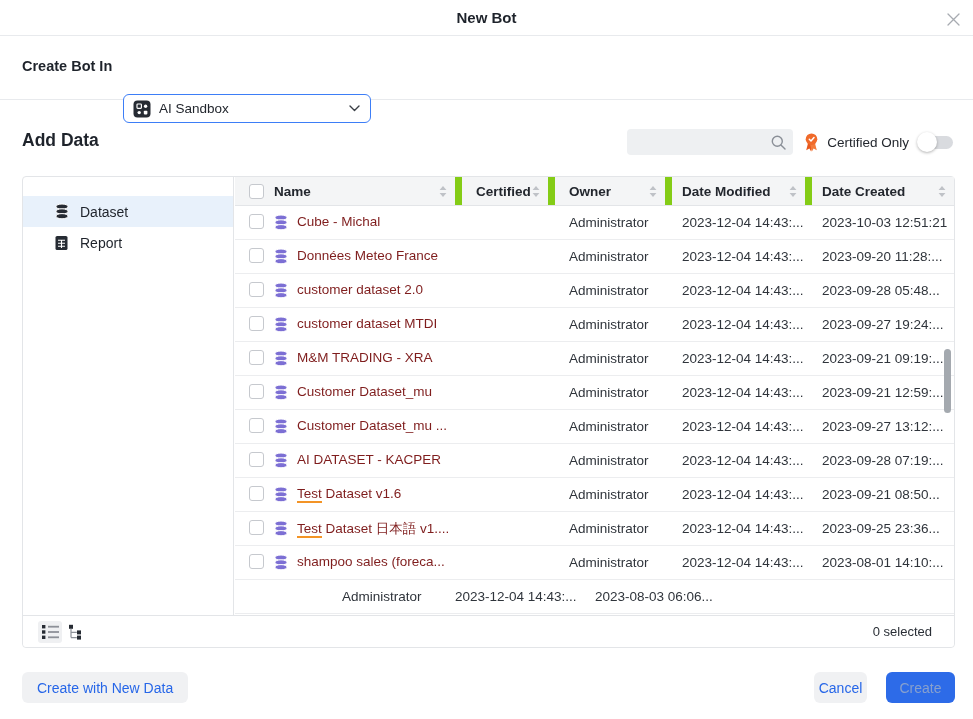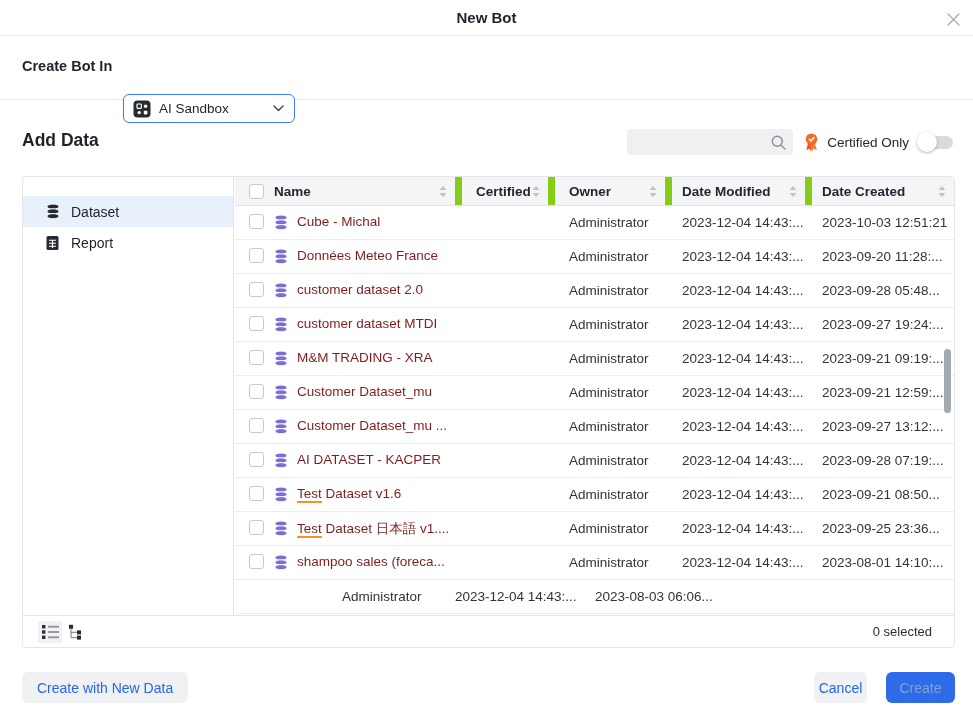--- a/index.html
+++ b/index.html
@@ -12,40 +12,40 @@
   .modal { position:absolute; inset:0; background:#fff;border-radius:29px; }
 
   
   .modal-header { position:absolute; top:0; left:0; right:0; height:36px; border-bottom:1px solid #E8EAED; }
   .modal-title { position:absolute; left:0; right:0; top:0; height:36px; line-height:36px; text-align:center; font-size:15px; font-weight:700; color:#1E232B; }
   .close-btn { position:absolute; right:13px; top:12px; cursor:pointer; }
 
   
   .create-section { position:absolute; top:36px; left:0; right:0; height:64px; border-bottom:1px solid #E8EAED; }
   .create-label { position:absolute; left:22px; top:22px; font-size:14.5px; font-weight:700; color:#1E232B; }
-  .dropdown { position:absolute; left:123px; top:58px; width:172px; height:29px; border:1.5px solid #3D7EF7; border-radius:6px; background:#fff; display:flex; align-items:center; padding:0 10px 0 9px; cursor:pointer; }
+  .dropdown { position:absolute; left:123px; top:58px; width:248px; height:29px; border:1.5px solid #3D7EF7; border-radius:6px; background:#fff; display:flex; align-items:center; padding:0 10px 0 9px; cursor:pointer; }
   .dropdown .dd-icon { display:flex; margin-right:8px; }
   .dropdown .dd-text { font-size:13.5px; color:#23272E; }
   .dropdown .dd-chevron { margin-left:auto; display:flex; }
 
   
   .add-data-heading { position:absolute; left:22px; top:130px; font-size:17.5px; font-weight:700; color:#1E232B; }
   .search-wrap { position:absolute; left:627px; top:129px; width:166px; height:26px; background:#EEF0F2; border-radius:4px; }
   .search-wrap input { position:absolute; inset:0; border:none; background:transparent; outline:none; padding:0 28px 0 10px; font-size:13px; font-family:inherit; color:#23272E; }
   .search-wrap .search-icon { position:absolute; right:7px; top:6px; pointer-events:none; }
   .certified-group { position:absolute; right:20px; top:129px; height:26px; display:flex; align-items:center; }
   .certified-group .badge-icon { display:flex; margin-right:7px; }
   .certified-label { font-size:13.5px; color:#23272E; margin-right:10px; }
   .toggle { width:34px; height:13px; background:#D9DBDF; border-radius:7px; position:relative; cursor:pointer; }
   .toggle .knob { width:20px; height:20px; background:#fff; border-radius:50%; position:absolute; left:-2px; top:-4px; box-shadow:0 1px 3px rgba(0,0,0,.3); }
 
   
   .picker { position:absolute; left:22px; top:176px; width:933px; height:472px; border:1px solid #E3E5E8; border-radius:4px; background:#fff; }
   .side-panel { position:absolute; left:0; top:0; bottom:32px; width:211px; border-right:1px solid #E3E5E8; padding-top:19px; }
-  .side-item { height:31px; display:flex; align-items:center; padding-left:21px; cursor:pointer; font-size:14px; color:#1E232B; }
+  .side-item { height:31px; display:flex; align-items:center; padding-left:30px; cursor:pointer; font-size:14px; color:#1E232B; }
   .side-item.selected { background:#E8F1FB; }
   .side-item .s-icon { display:flex; width:17px; justify-content:center; margin-right:10px; }
 
   .table-area { position:absolute; left:212px; right:0; top:0; bottom:32px; overflow:hidden; }
   .thead { display:flex; height:29px; background:#F4F5F6; border-bottom:1px solid #E3E5E8; align-items:center; }
   .th { display:flex; align-items:center; height:100%; font-size:13.5px; font-weight:700; color:#23272E; position:relative; border-right:7px solid #84cc16; }
   .th:last-child { border-right:none; }
   .th .sort { margin-left:auto; margin-right:8px; display:flex; flex:none; }
   .col-name { flex:1 1 auto; min-width:0; padding-left:14px; }
   .col-cert { width:93px; flex:none; padding-left:14px; }

